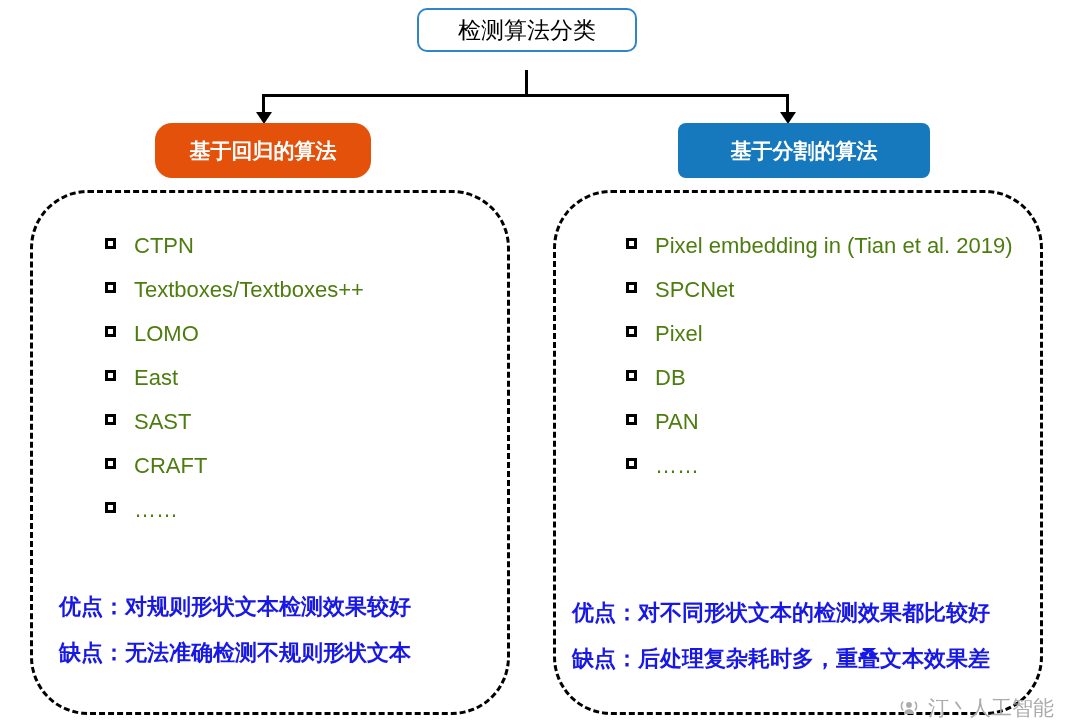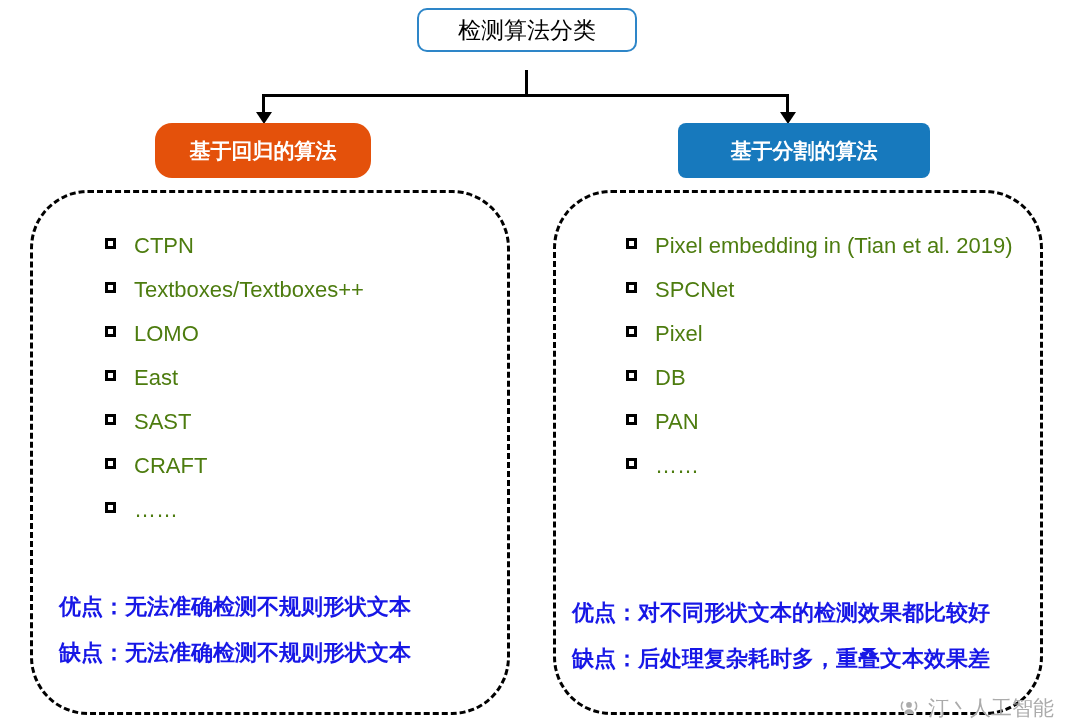--- a/index.html
+++ b/index.html
@@ -125,21 +125,21 @@
         </li>
       <li>
           <span class="bullet"></span>
           <span>CRAFT</span>
         </li>
       <li>
           <span class="bullet"></span>
           <span>……</span>
         </li>
     </ul>
-    <div class="note pros">优点：无法准确检测不规则形状文本</div>
+    <div class="note pros">优点：对规则形状文本检测效果较好</div>
     <div class="note cons">缺点：无法准确检测不规则形状文本</div>
   </div>
 
   <div class="panel right">
     <ul class="list">
       <li>
           <span class="bullet"></span>
           <span>Pixel embedding in (Tian et al. 2019)</span>
         </li>
       <li>

